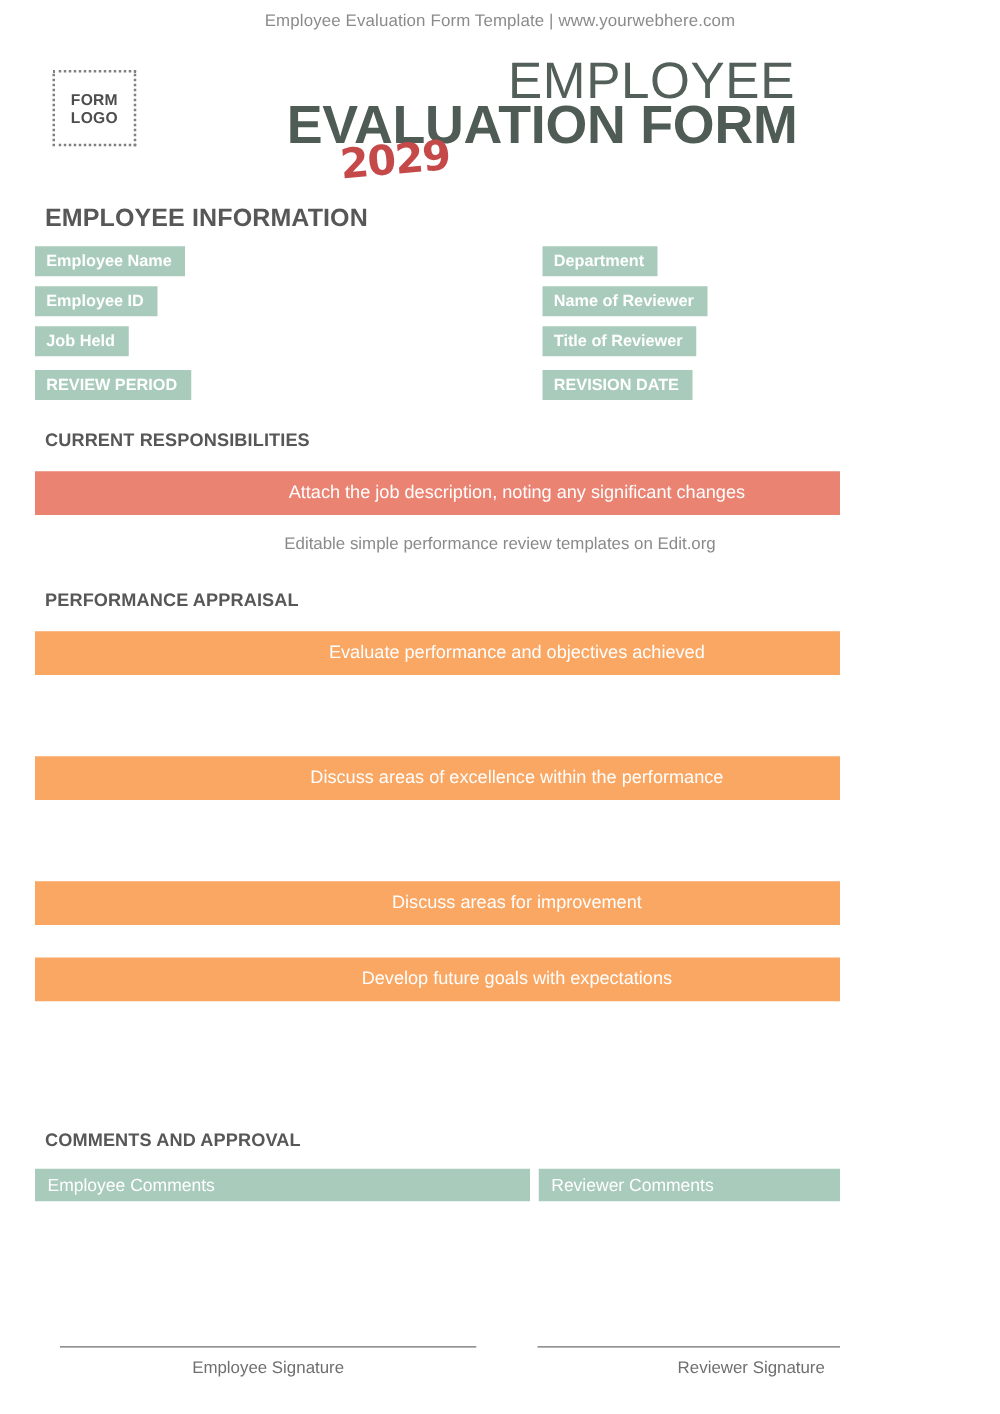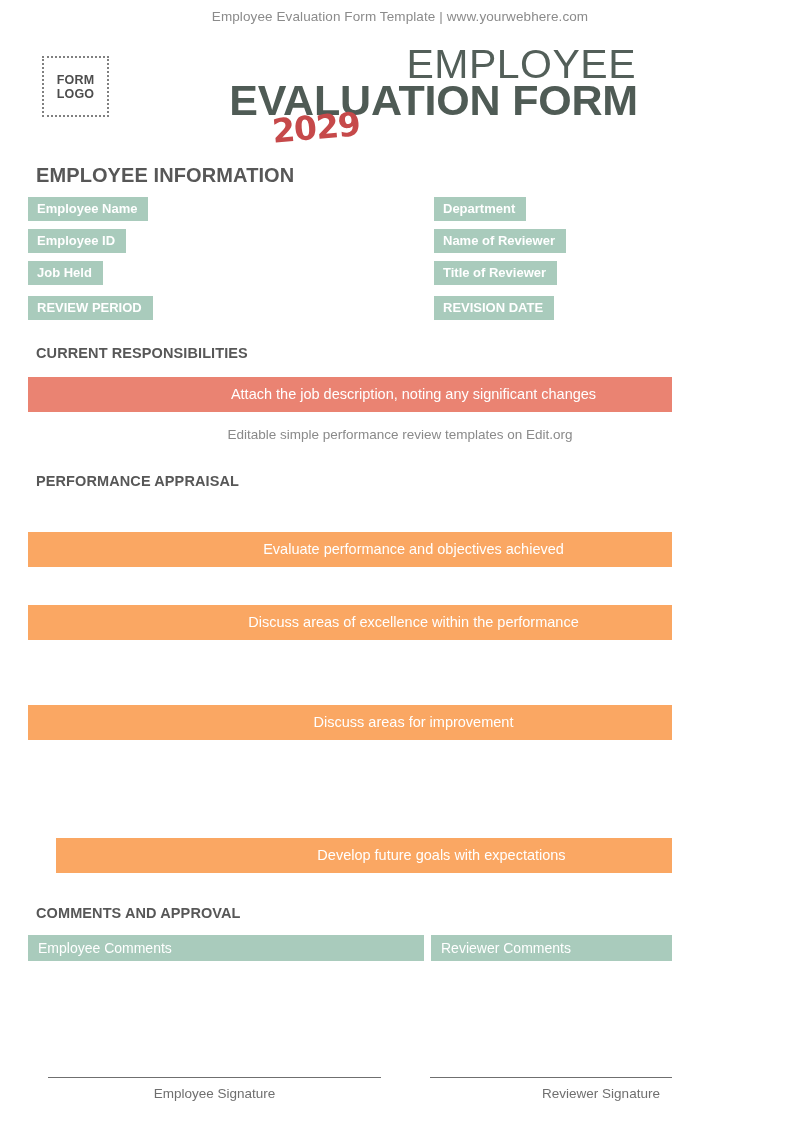--- a/index.html
+++ b/index.html
@@ -208,24 +208,24 @@
   <div class="chip" style="left:434px; top:296px;">REVISION DATE</div>
 
   <div class="section-heading h-small" style="top:345px;">CURRENT RESPONSIBILITIES</div>
 
   <div class="bar bar-salmon" style="top:377px;">Attach the job description, noting any significant changes</div>
 
   <div class="caption" style="top:427px;">Editable simple performance review templates on Edit.org</div>
 
   <div class="section-heading h-small" style="top:473px;">PERFORMANCE APPRAISAL</div>
 
-  <div class="bar bar-orange" style="top:532px;">Evaluate performance and objectives achieved</div>
+  <div class="bar bar-orange" style="top:505px;">Evaluate performance and objectives achieved</div>
   <div class="bar bar-orange" style="top:605px;">Discuss areas of excellence within the performance</div>
   <div class="bar bar-orange" style="top:705px;">Discuss areas for improvement</div>
-  <div class="bar bar-orange" style="top:838px;margin-left:28px;">Develop future goals with expectations</div>
+  <div class="bar bar-orange" style="top:766px;">Develop future goals with expectations</div>
 
   <div class="section-heading h-small" style="top:905px;">COMMENTS AND APPROVAL</div>
 
   <div class="comment-bar comment-left">Employee Comments</div>
   <div class="comment-bar comment-right">Reviewer Comments</div>
 
   <div class="sig-line sig-left-line"></div>
   <div class="sig-line sig-right-line"></div>
   <div class="sig-label sig-left-label">Employee Signature</div>
   <div class="sig-label sig-right-label">Reviewer Signature</div>

